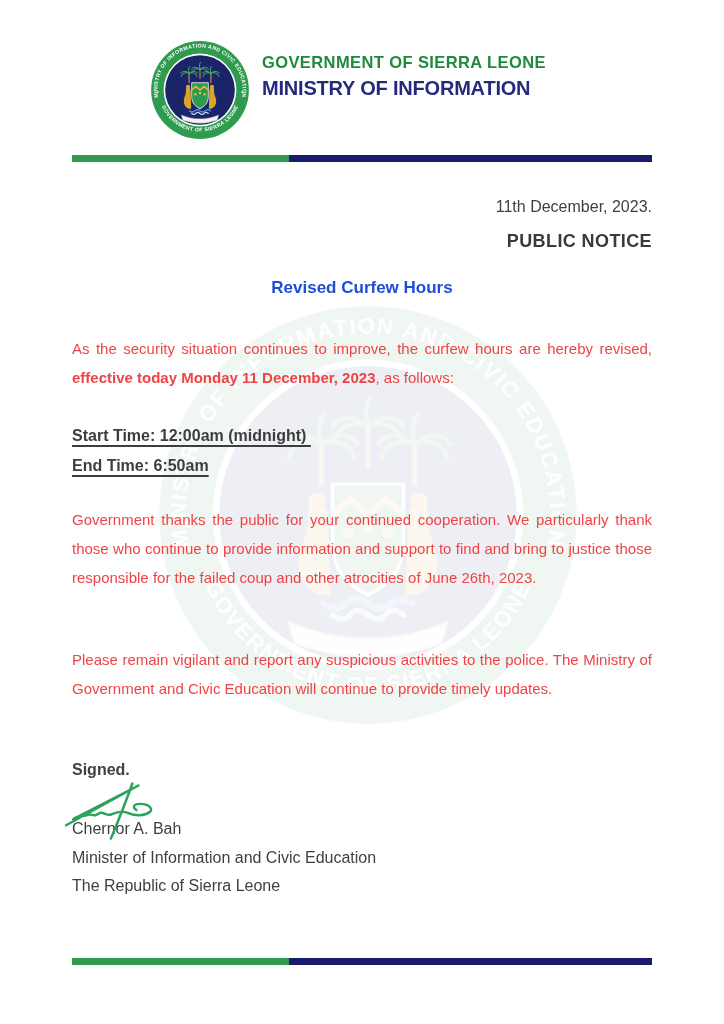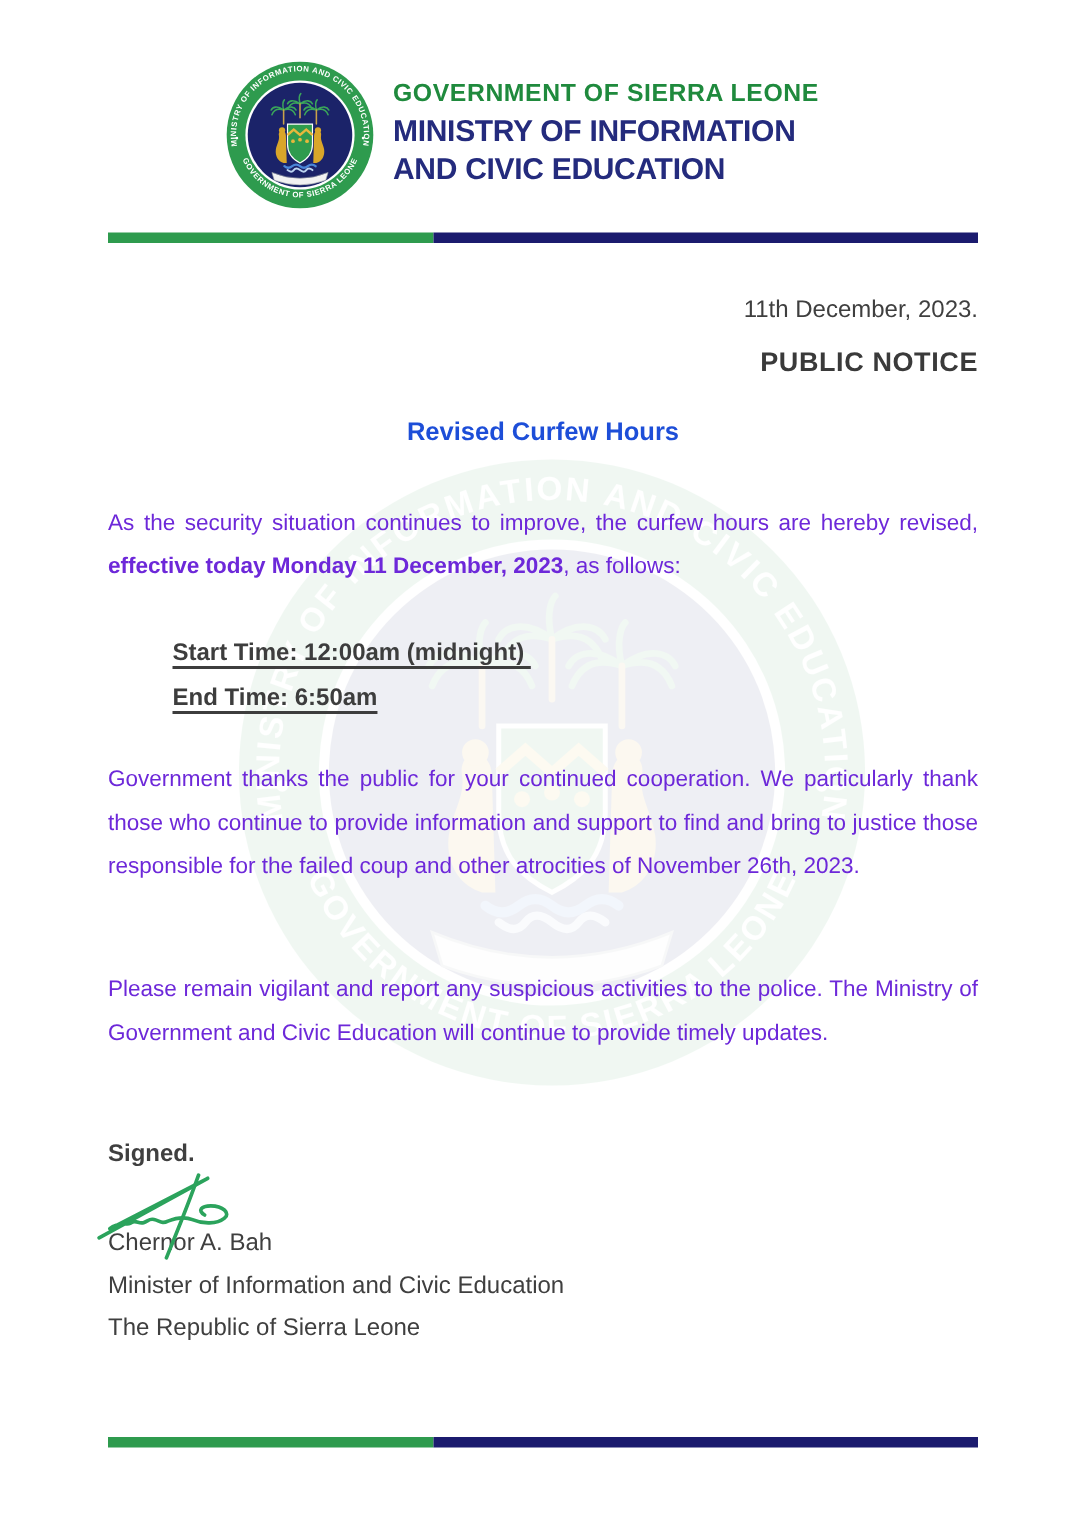--- a/index.html
+++ b/index.html
@@ -49,28 +49,28 @@
     color: #3A3A3A; letter-spacing: 0.4px; z-index: 2;
   }
   .doc-subtitle {
     position: absolute; left: 72px; top: 278px; width: 580px;
     text-align: center; font-size: 17px; font-weight: bold;
     color: #1d4ed8; z-index: 2;
   }
   .body-par {
     position: absolute; left: 72px; width: 580px;
     font-size: 15px; line-height: 29px; text-align: justify;
-    color: #6d28d9; z-index: 2; margin: 0;
+    color: #ef4444; z-index: 2; margin: 0;
   }
   .par-intro   { top: 334px; }
   .par-thanks  { top: 505px; }
   .par-vigilant{ top: 645px; }
   .times-block {
     position: absolute; left: 72px; top: 421px; z-index: 2;
-    font-size: 16px; font-weight: bold; line-height: 29.5px; color: #3D3D3D; margin-left: 43px;
+    font-size: 16px; font-weight: bold; line-height: 29.5px; color: #3D3D3D;
   }
   .times-block .u {
     text-decoration: underline;
     text-decoration-thickness: 2px;
     text-underline-offset: 4px;
   }
   .signed-line {
     position: absolute; left: 72px; top: 761px;
     font-size: 16px; z-index: 2; font-weight: bold;
   }
@@ -157,42 +157,41 @@
     <use href="#seal-symbol"></use>
   </svg>
 
   <svg class="seal-wrap" viewBox="0 0 200 200">
     <use href="#seal-symbol"></use>
   </svg>
 
   <div class="header-text">
     <div class="gov-line">GOVERNMENT OF SIERRA LEONE</div>
     <div class="ministry-line">MINISTRY OF INFORMATION</div>
-    <div class="ministry-line">AND CIVIC EDUCATION</div>
   </div>
 
   <div class="bar bar-top">
     <div class="green-seg"></div>
     <div class="navy-seg"></div>
   </div>
 
   <div class="date-line">11th December, 2023.</div>
 
   <div class="doc-title">PUBLIC NOTICE</div>
 
   <div class="doc-subtitle">Revised Curfew Hours</div>
 
   <p class="body-par par-intro"><span>As the security situation continues to improve, the curfew hours are hereby revised, </span><b>effective today Monday 11 December, 2023</b><span>, as follows:</span></p>
 
   <div class="times-block">
     <div><span class="u">Start Time: 12:00am (midnight)&nbsp;</span></div>
     <div><span class="u">End Time: 6:50am</span></div>
   </div>
 
-  <p class="body-par par-thanks">Government thanks the public for your continued cooperation. We particularly thank those who continue to provide information and support to find and bring to justice those responsible for the failed coup and other atrocities of November 26th, 2023.</p>
+  <p class="body-par par-thanks">Government thanks the public for your continued cooperation. We particularly thank those who continue to provide information and support to find and bring to justice those responsible for the failed coup and other atrocities of June 26th, 2023.</p>
 
   <p class="body-par par-vigilant">Please remain vigilant and report any suspicious activities to the police. The Ministry of Government and Civic Education will continue to provide timely updates.</p>
 
   <div class="signed-line">Signed.</div>
 
   <svg class="signature-svg" viewBox="0 0 100 58">
     <g fill="none" stroke="#2BA35C" stroke-width="2.4" stroke-linecap="round" stroke-linejoin="round">
       <path d="M3,44 L74,5 L10,38 C16,33 21,36 24,34 c3,-2 5,1 8,0 c3,-1 4,-3 7,-2 c4,1 5,3 9,1 c5,-2 11,-3 16,-1 c7,3 16,3 21,-1 c4,-3 -1,-8 -9,-8 c-6,0 -9,3 -4,6"></path>
       <path d="M68,3 C62,20 54,40 47,57"></path>
     </g>

